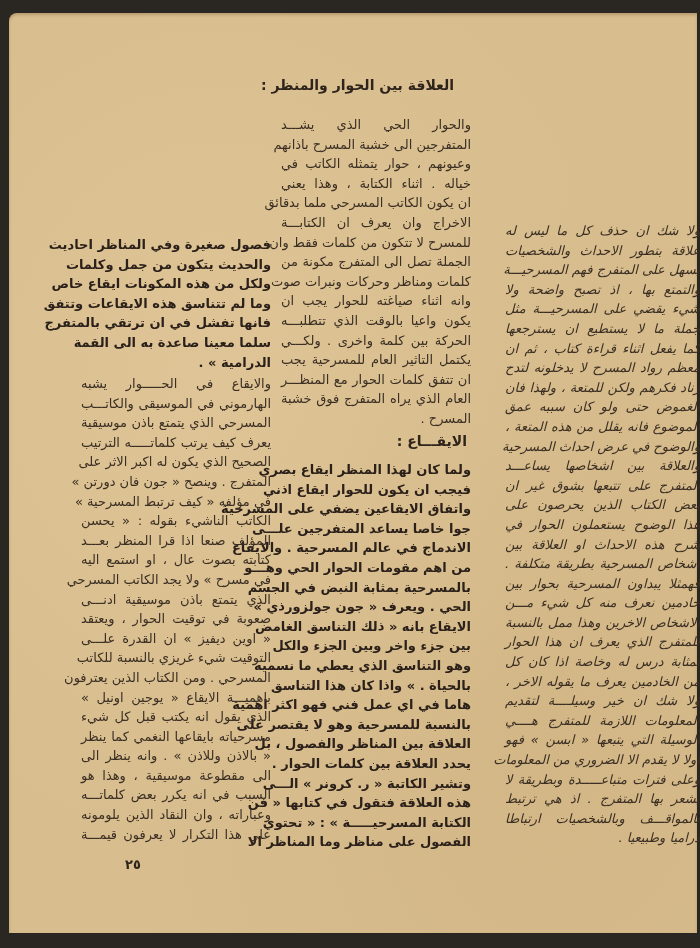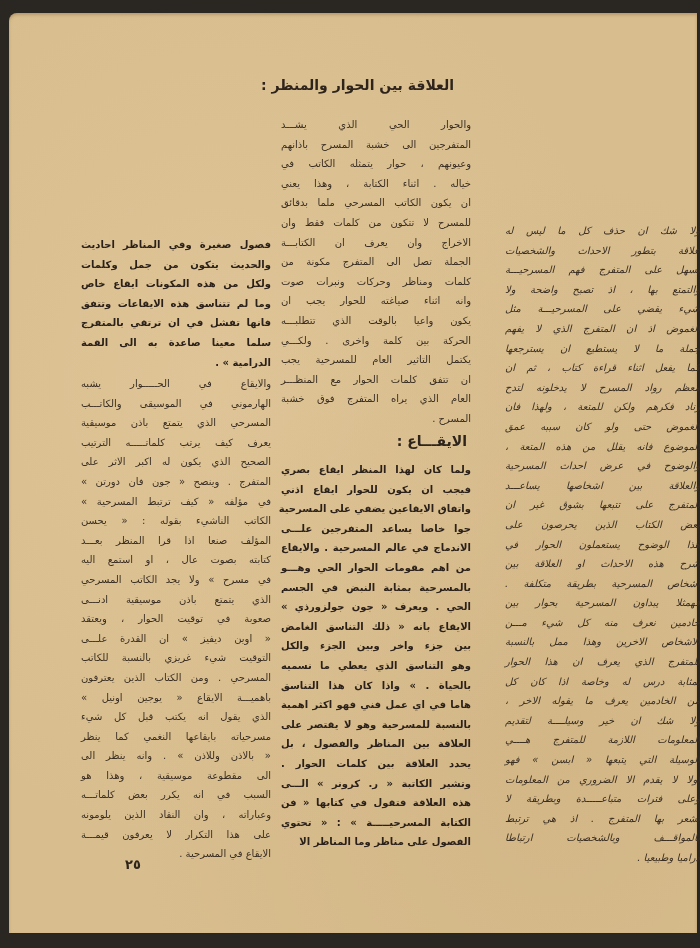--- a/index.html
+++ b/index.html
@@ -13,21 +13,21 @@
       position:absolute; left:9px; top:13px; width:688px; height:920px;
       background:#d8bd8e;
       background-image:
         radial-gradient(ellipse at 30% 40%, rgba(230,205,160,0.45), rgba(0,0,0,0) 60%),
         radial-gradient(ellipse at 80% 80%, rgba(200,170,120,0.35), rgba(0,0,0,0) 55%);
       border-top-left-radius:8px;
       box-shadow: inset 0 2px 3px rgba(120,90,50,0.35);
     }
     .col {
       position:absolute; direction:rtl; text-align:justify;
-      color:#3b2f24; font-size:10px; line-height:19.6px;
+      color:#3b2f24; font-size:13px; line-height:19.6px;
     }
     .col .line { display:block; text-align:justify; text-align-last:justify; white-space:nowrap; }
     .col .line.last { text-align-last:right; }
     .bold { font-weight:bold; color:#2b211a; }
     .heading {
       position:absolute; direction:rtl; font-weight:bold; color:#2e241b;
       font-size:14px;
     }
     .page-number {
       position:absolute; left:74px; top:844px; font-size:13px; color:#2e241b;
@@ -39,21 +39,20 @@
 <body>
 
 <div class="page">
 
   <div class="col" id="col-right" style="left:496px; top:208px; width:195px;font-style:italic;">
       <span class="line">ولا شك ان حذف كل ما ليس له</span>
       <span class="line">علاقة بتطور الاحداث والشخصيات</span>
       <span class="line">يسهل على المتفرج فهم المسرحيـــة</span>
       <span class="line">والتمتع بها ، اذ تصبح واضحة ولا</span>
       <span class="line">شيء يقضي على المسرحيـــة مثل</span>
-      <span class="line">الغموض اذ ان المتفرج الذي لا يفهم</span>
       <span class="line">جملة ما لا يستطيع ان يسترجعها</span>
       <span class="line">كما يفعل اثناء قراءة كتاب ، ثم ان</span>
       <span class="line">معظم رواد المسرح لا يدخلونه لتدح</span>
       <span class="line">زناد فكرهم ولكن للمتعة ، ولهذا فان</span>
       <span class="line">الغموض حتى ولو كان سببه عمق</span>
       <span class="line">الموضوع فانه يقلل من هذه المتعة ،</span>
       <span class="line">والوضوح في عرض احداث المسرحية</span>
       <span class="line">والعلاقة بين اشخاصها يساعـــد</span>
       <span class="line">المتفرج على تتبعها بشوق غير ان</span>
       <span class="line">بعض الكتاب الذين يحرصون على</span>
@@ -76,22 +75,22 @@
       <span class="line last">دراميا وطبيعيا .</span>
     </div>
 
   <div class="heading" style="right:243px; top:64px;">العلاقة بين الحوار والمنظر :</div>
   <div class="col" id="col-mid-1" style="left:272px; top:102px; width:190px;">
       <span class="line">والحوار الحي الذي يشـــد</span>
       <span class="line">المتفرجين الى خشبة المسرح باذانهم</span>
       <span class="line">وعيونهم ، حوار يتمثله الكاتب في</span>
       <span class="line">خياله . اثناء الكتابة ، وهذا يعني</span>
       <span class="line">ان يكون الكاتب المسرحي ملما بدقائق</span>
+      <span class="line">الاخراج وان يعرف ان الكتابـــة</span>
       <span class="line">للمسرح لا تتكون من كلمات فقط وان</span>
-      <span class="line">الاخراج وان يعرف ان الكتابـــة</span>
       <span class="line">الجملة تصل الى المتفرج مكونة من</span>
       <span class="line">كلمات ومناظر وحركات ونبرات صوت</span>
       <span class="line">وانه اثناء صياغته للحوار يجب ان</span>
       <span class="line">يكون واعيا بالوقت الذي تتطلبـــه</span>
       <span class="line">الحركة بين كلمة واخرى . ولكـــي</span>
       <span class="line">يكتمل التاثير العام للمسرحية يجب</span>
       <span class="line">ان تتفق كلمات الحوار مع المنظـــر</span>
       <span class="line">العام الذي يراه المتفرج فوق خشبة</span>
       <span class="line last">المسرح .</span>
     </div>
@@ -146,17 +145,16 @@
       <span class="line">التوقيت شيء غريزي بالنسبة للكاتب</span>
       <span class="line">المسرحي . ومن الكتاب الذين يعترفون</span>
       <span class="line">باهميـــة الايقاع « يوجين اونيل »</span>
       <span class="line">الذي يقول انه يكتب قبل كل شيء</span>
       <span class="line">مسرحياته بايقاعها النغمي كما ينظر</span>
       <span class="line">« بالاذن وللاذن » . وانه ينظر الى</span>
       <span class="line">الى مقطوعة موسيقية ، وهذا هو</span>
       <span class="line">السبب في انه يكرر بعض كلماتـــه</span>
       <span class="line">وعباراته ، وان النقاد الذين يلومونه</span>
       <span class="line">على هذا التكرار لا يعرفون قيمـــة</span>
-      <span class="line last">الايقاع في المسرحية .</span>
     </div>
 
   <div class="page-number">٢٥</div>
 </div>
 
 </body></html>

